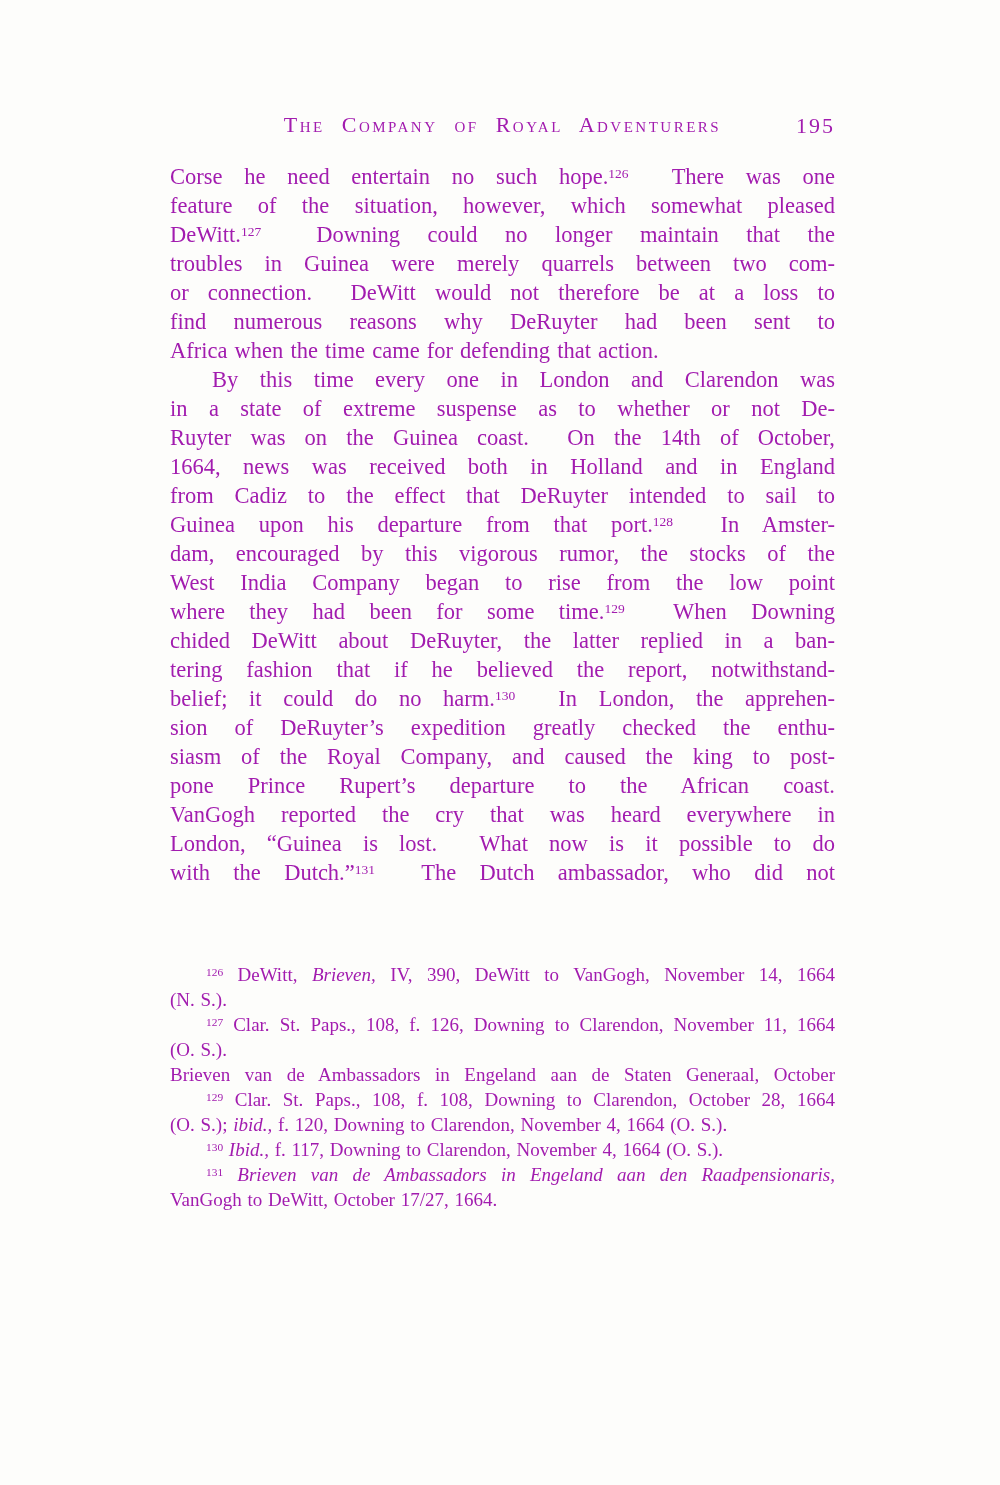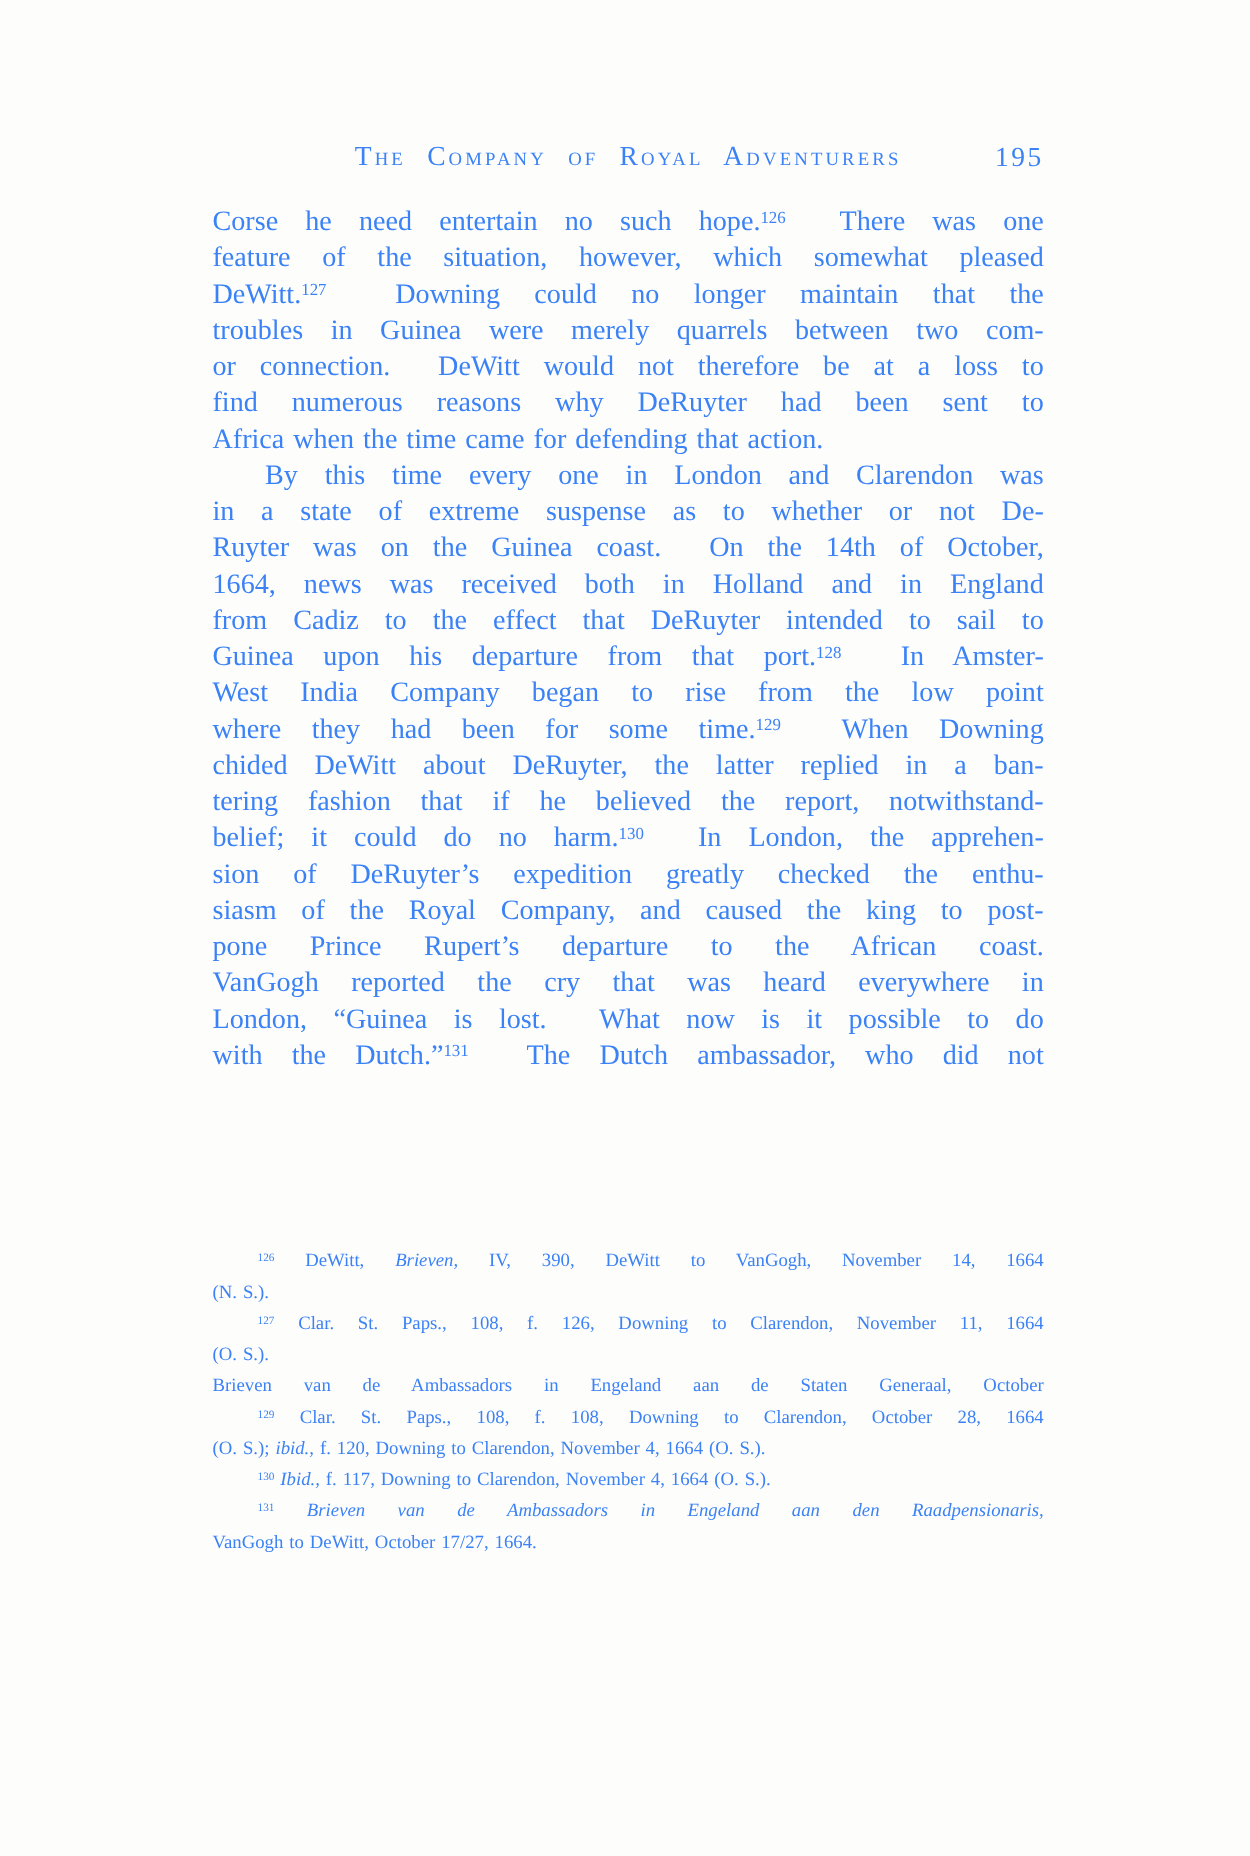--- a/index.html
+++ b/index.html
@@ -22,55 +22,56 @@
   .page-number{
     position:absolute;right:0;top:1px;
     font-size:22px;letter-spacing:2px;
   }
   .body-text{
     position:absolute;top:162px;left:170px;width:665px;
     font-size:22.5px;line-height:29px;word-spacing:1.5px;
   }
   .fnotes{
     position:absolute;top:962px;left:170px;width:665px;
-    font-size:15px;line-height:25px;word-spacing:1px;margin-top:35px;
+    font-size:19px;line-height:25px;word-spacing:1px;
   }
   .line{text-align:justify;text-align-last:left;}
   .line.j{text-align-last:justify;}
   .line.indent{text-indent:42px;}
   .fnotes .line.indent{text-indent:36px;}
   sup{
     font-size:60%;line-height:0;vertical-align:baseline;
     position:relative;top:-0.48em;letter-spacing:0;word-spacing:0;
   }
   em{font-style:italic;}
 </style>
 </head>
 <body>
 
-<div class="page" style="background: rgb(253, 253, 251); color: #3b82f6;">
+<div class="page" style="background: rgb(253, 253, 251); color: #a21caf;">
   <header class="running-head">
     <span class="running-title">The Company of Royal Adventurers</span>
     <span class="page-number">195</span>
   </header>
 
   <main class="body-text">
       <div class="line j">Corse he need entertain no such hope.<sup>126</sup>&nbsp; There was one</div>
       <div class="line j">feature of the situation, however, which somewhat pleased</div>
       <div class="line j">DeWitt.<sup>127</sup>&nbsp; Downing could no longer maintain that the</div>
       <div class="line j">troubles in Guinea were merely quarrels between two com-</div>
       <div class="line j">or connection.&nbsp; DeWitt would not therefore be at a loss to</div>
       <div class="line j">find numerous reasons why DeRuyter had been sent to</div>
       <div class="line">Africa when the time came for defending that action.</div>
       <div class="line j indent">By this time every one in London and Clarendon was</div>
       <div class="line j">in a state of extreme suspense as to whether or not De-</div>
       <div class="line j">Ruyter was on the Guinea coast.&nbsp; On the 14th of October,</div>
       <div class="line j">1664, news was received both in Holland and in England</div>
       <div class="line j">from Cadiz to the effect that DeRuyter intended to sail to</div>
       <div class="line j">Guinea upon his departure from that port.<sup>128</sup>&nbsp; In Amster-</div>
+      <div class="line j">dam, encouraged by this vigorous rumor, the stocks of the</div>
       <div class="line j">West India Company began to rise from the low point</div>
       <div class="line j">where they had been for some time.<sup>129</sup>&nbsp; When Downing</div>
       <div class="line j">chided DeWitt about DeRuyter, the latter replied in a ban-</div>
       <div class="line j">tering fashion that if he believed the report, notwithstand-</div>
       <div class="line j">belief; it could do no harm.<sup>130</sup>&nbsp; In London, the apprehen-</div>
       <div class="line j">sion of DeRuyter’s expedition greatly checked the enthu-</div>
       <div class="line j">siasm of the Royal Company, and caused the king to post-</div>
       <div class="line j">pone Prince Rupert’s departure to the African coast.</div>
       <div class="line j">VanGogh reported the cry that was heard everywhere in</div>
       <div class="line j">London, “Guinea is lost.&nbsp; What now is it possible to do</div>

